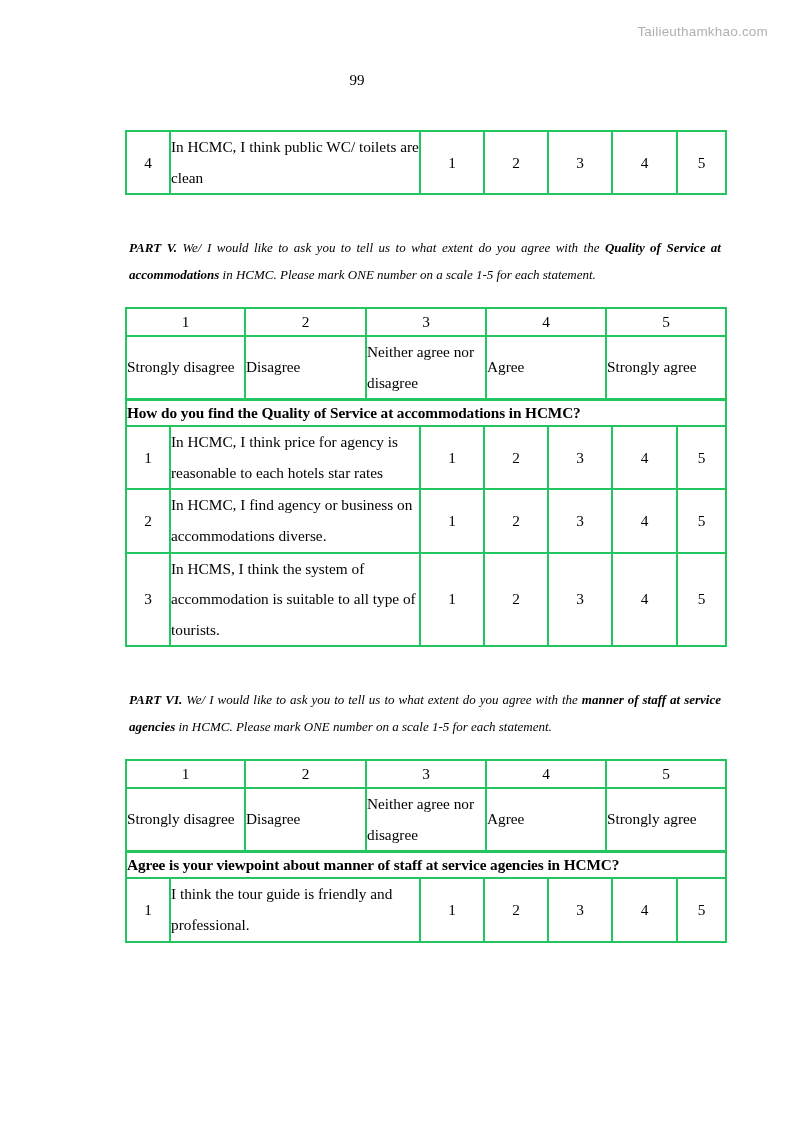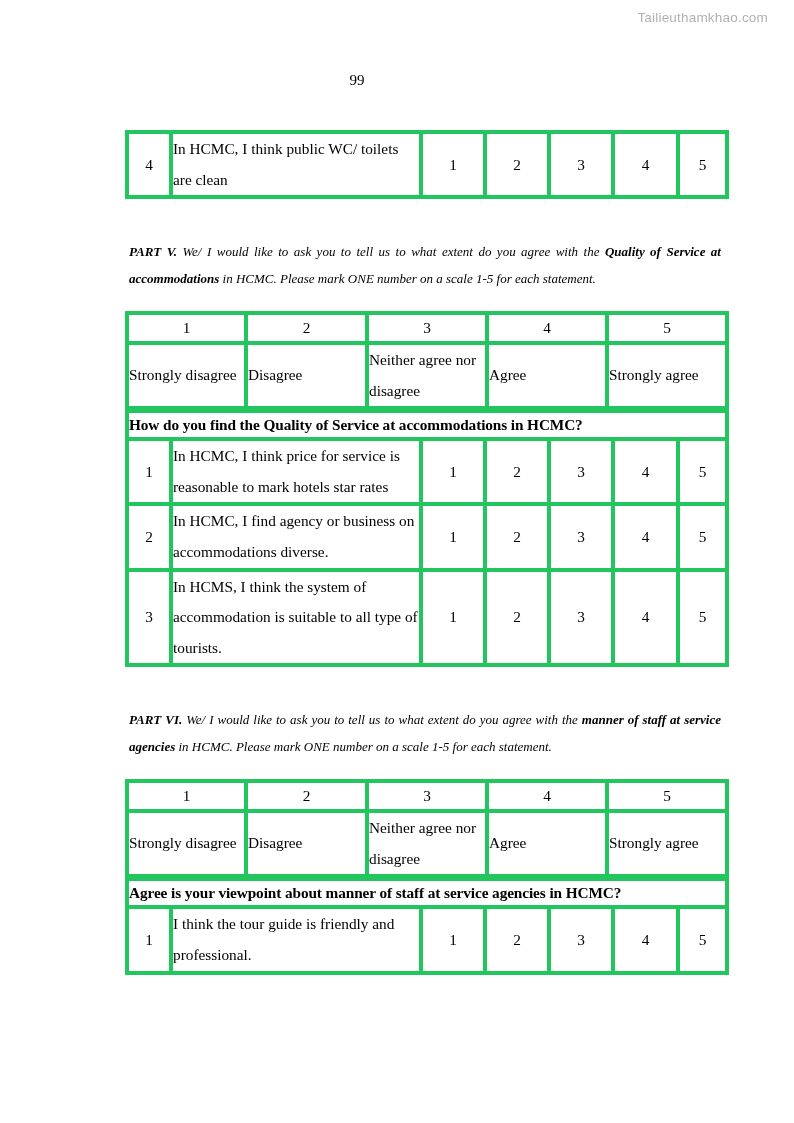--- a/index.html
+++ b/index.html
@@ -12,21 +12,21 @@
     width: 794px;
     height: 1123px;
     background: #ffffff;
     font-family: "Liberation Serif", "DejaVu Serif", serif;
     color: #000000;
     overflow: hidden;
     box-sizing: border-box;
   }
   .watermark {
     position: absolute;
-    top: 10px;
+    top: 24px;
     right: 26px;
     font-family: "Liberation Sans", sans-serif;
     font-size: 13.5px;
     color: #b0b0b0;
     letter-spacing: 0.2px;
     white-space: nowrap;
   }
   .page-number {
     position: absolute;
     top: 72px;
@@ -42,21 +42,21 @@
     width: 600px;
   }
 
   table.q-table {
     border-collapse: collapse;
     width: 600px;
     table-layout: fixed;
     font-size: 15.3px;
   }
   table.q-table td {
-    border: 4px solid #22c55e;
+    border: 2px solid #22c55e;
     padding: 0;
     vertical-align: middle;
   }
 
   
   col.c-num    { width: 44px; }
   col.c-stmt   { width: 250px; }
   col.c-r1     { width: 64px; }
   col.c-r2     { width: 64px; }
   col.c-r3     { width: 64px; }
@@ -192,21 +192,21 @@
           <col class="c-r3">
           <col class="c-r4">
           <col class="c-r5">
       </colgroup>
       <tbody>
         <tr>
           <td class="section-q" colspan="7">How do you find the Quality of Service at accommodations in HCMC?</td>
         </tr>
         <tr>
           <td class="cell-num">1</td>
-          <td class="cell-stmt">In HCMC, I think price for service is reasonable to mark hotels star rates</td>
+          <td class="cell-stmt">In HCMC, I think price for agency is reasonable to each hotels star rates</td>
           <td class="cell-rate">1</td>
           <td class="cell-rate">2</td>
           <td class="cell-rate">3</td>
           <td class="cell-rate">4</td>
           <td class="cell-rate">5</td>
         </tr>
         <tr>
           <td class="cell-num">2</td>
           <td class="cell-stmt">In HCMC, I find agency or business on accommodations diverse.</td>
           <td class="cell-rate">1</td>

